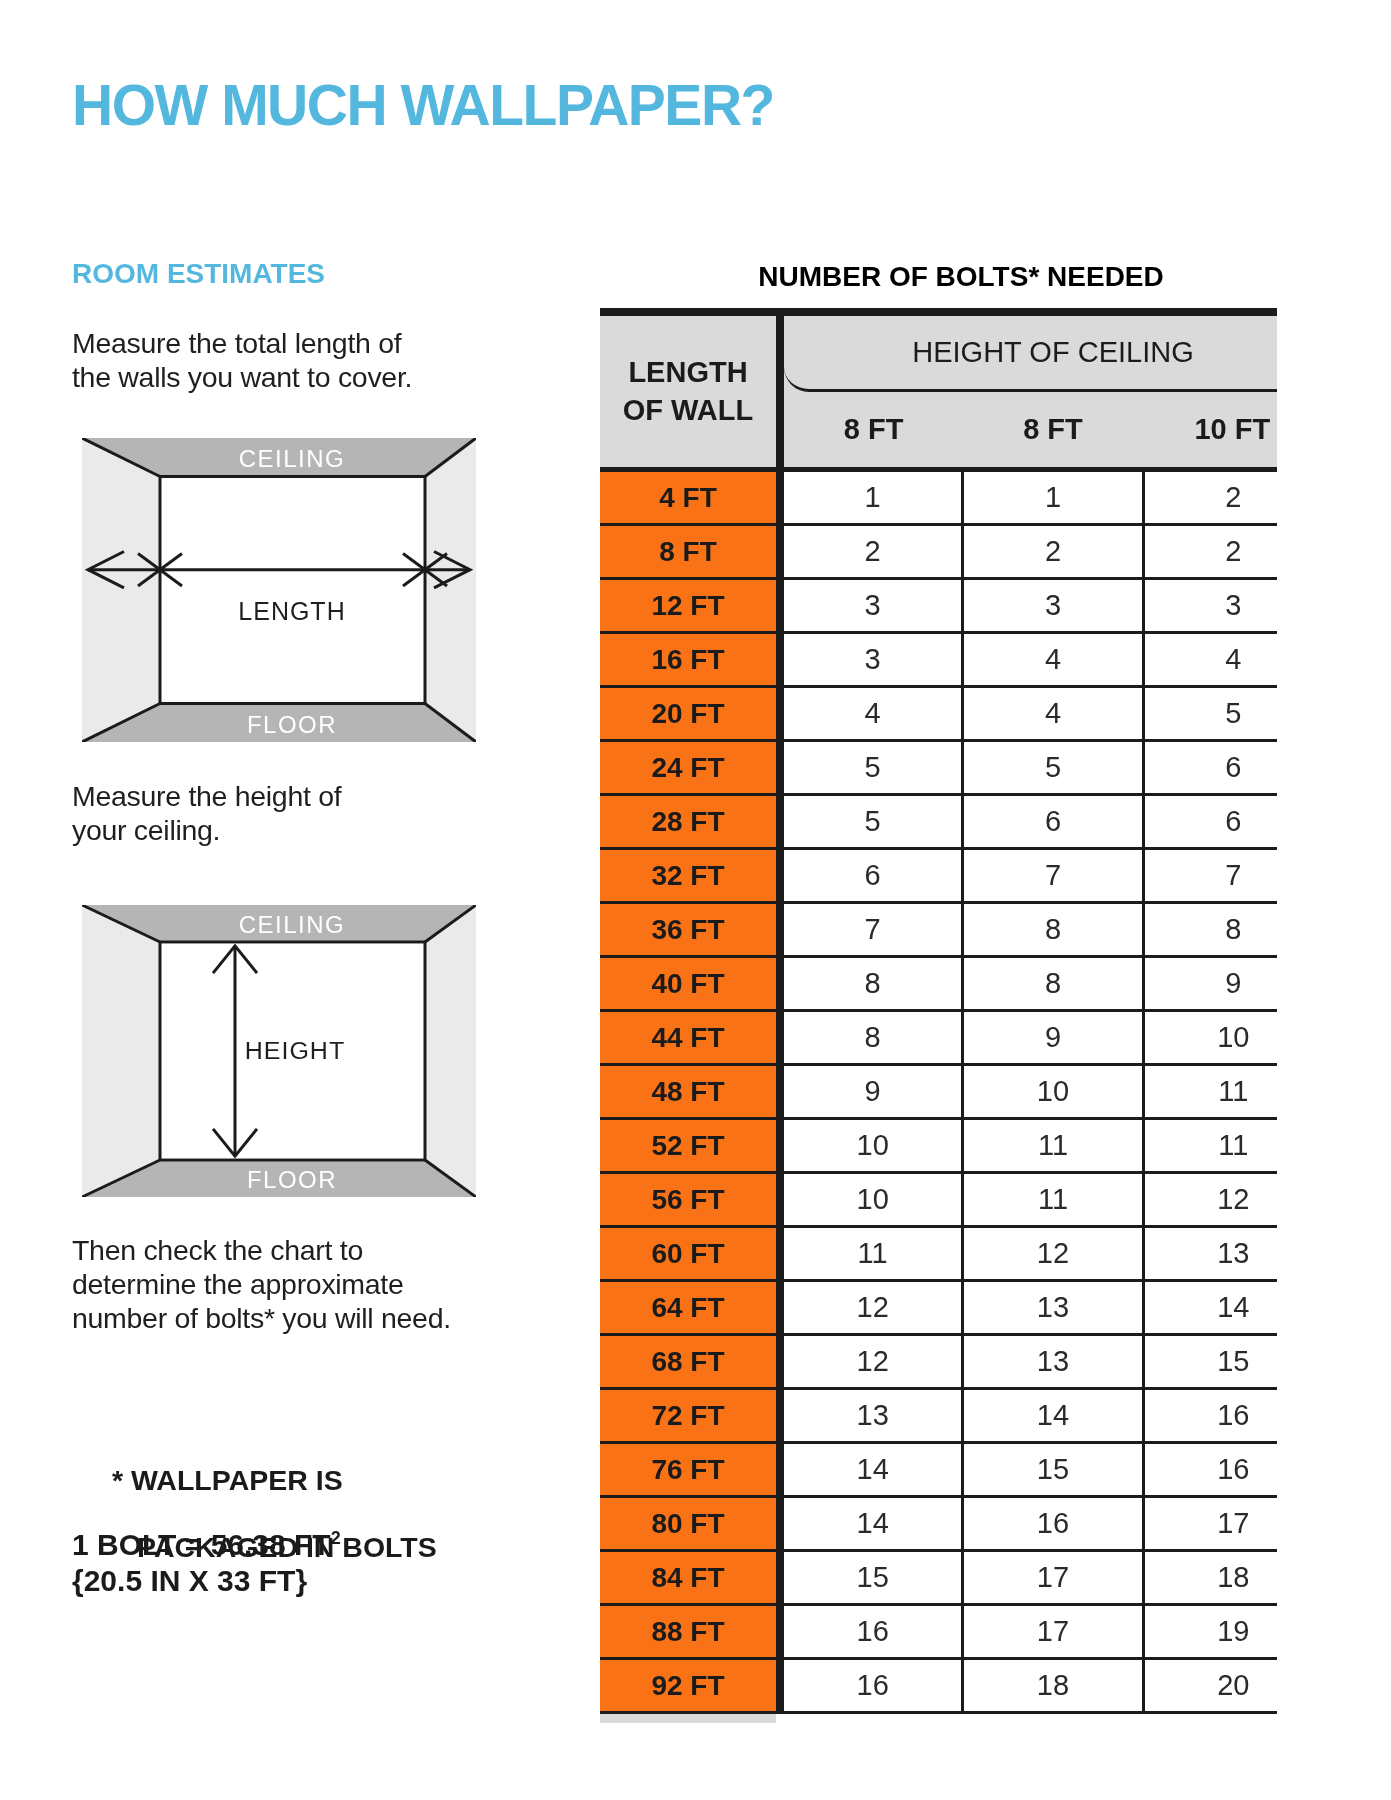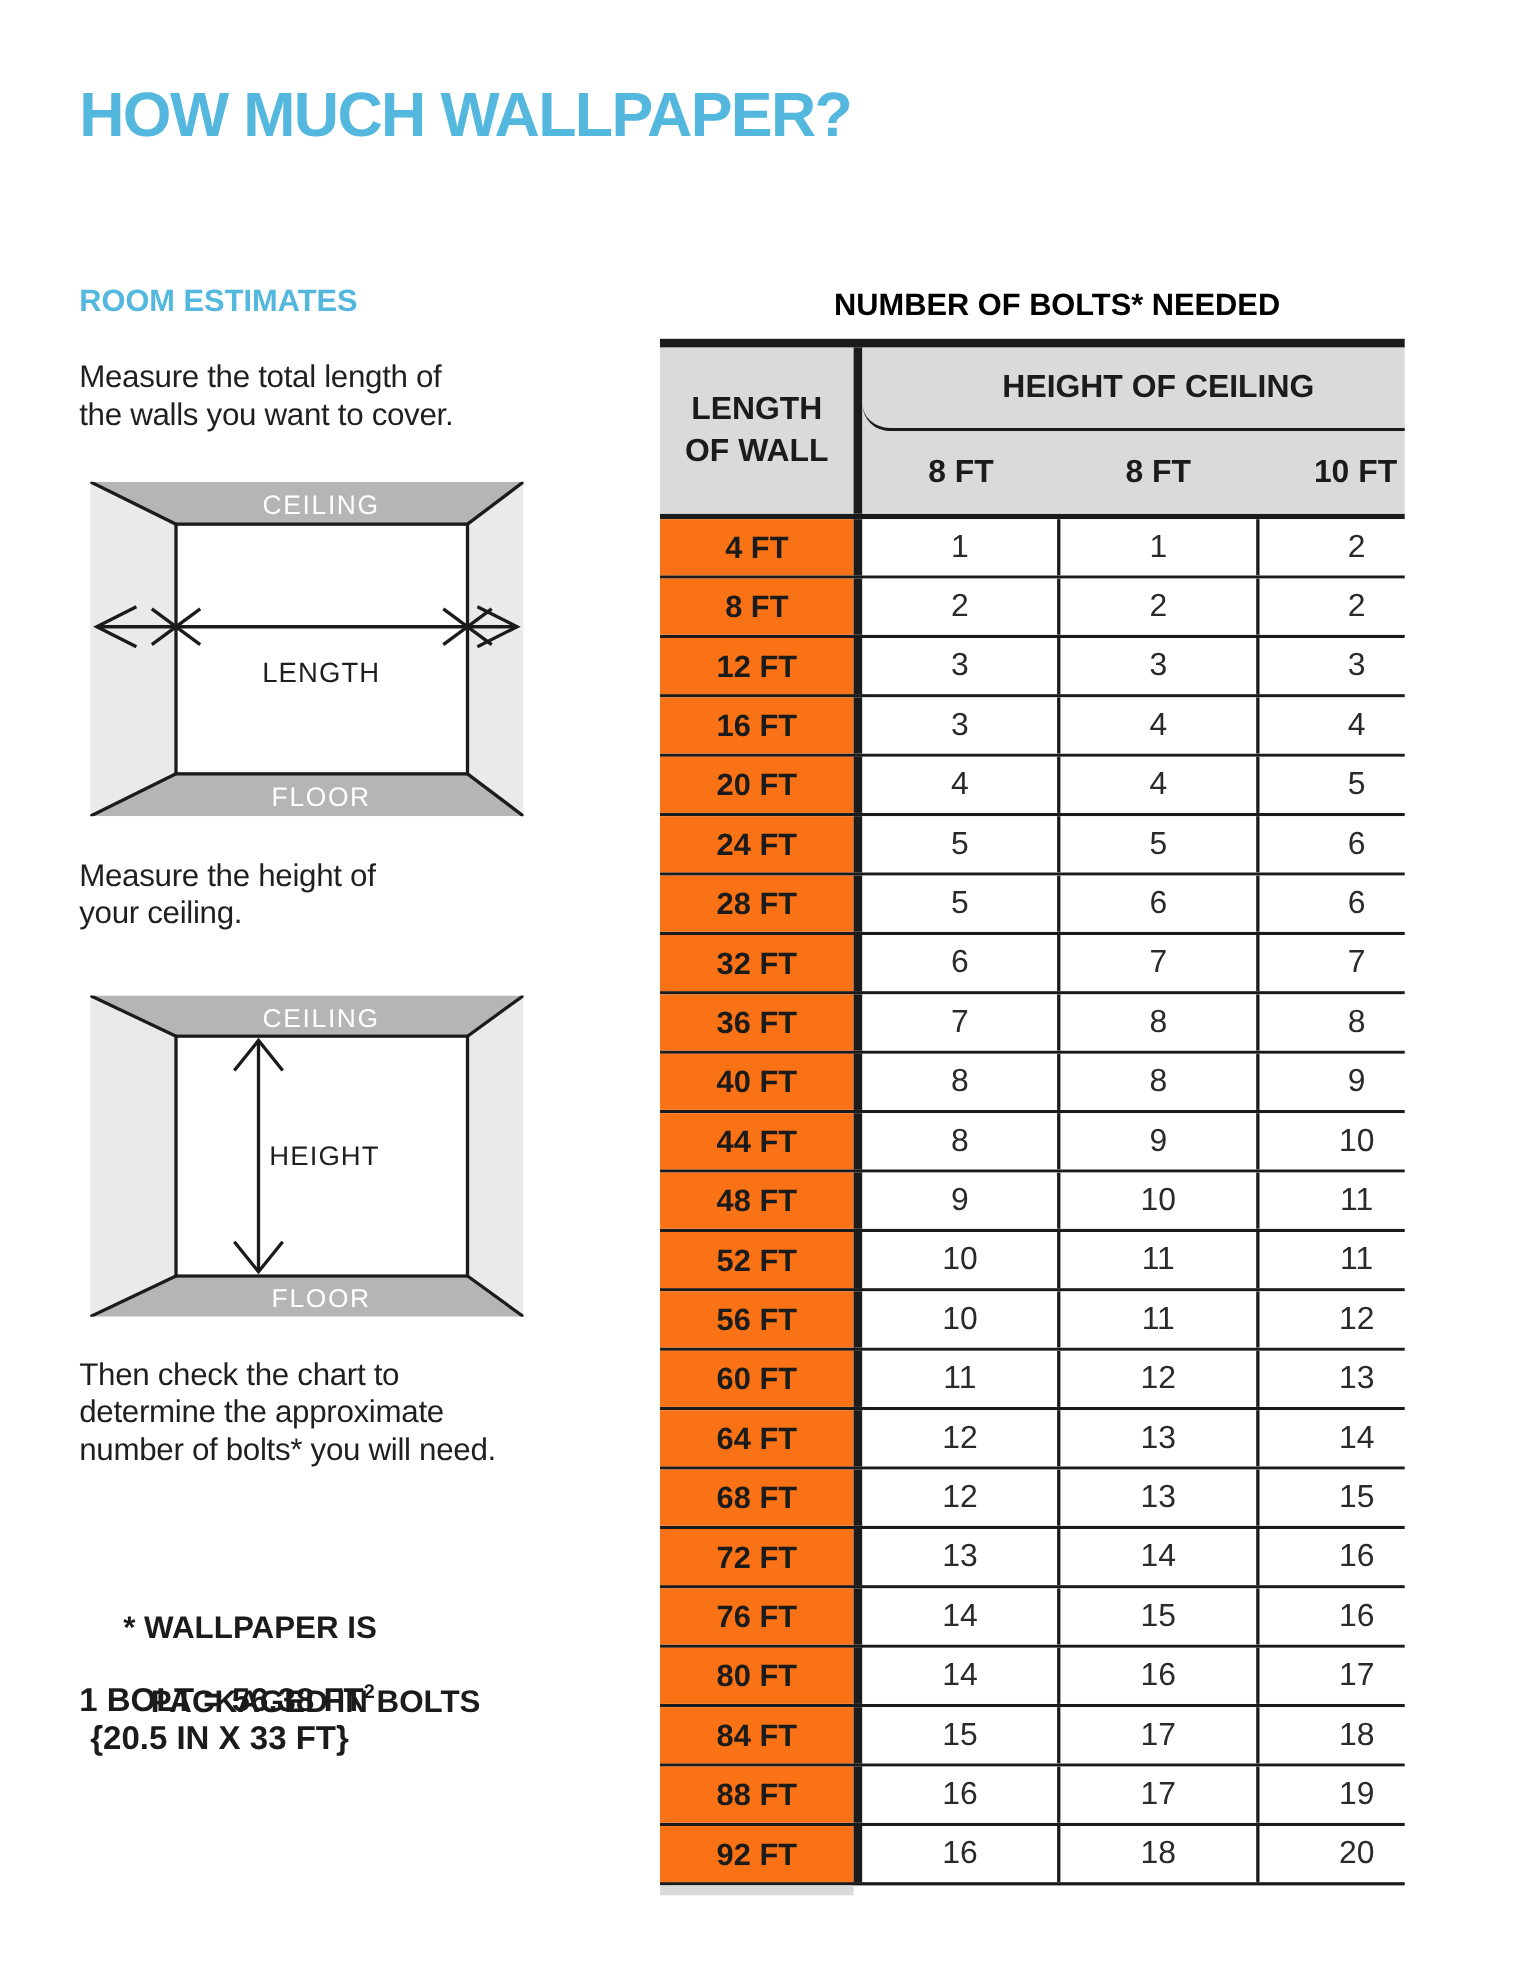--- a/index.html
+++ b/index.html
@@ -42,21 +42,21 @@
   .lcol{width:176px;flex:0 0 176px;background:#dadada;}
   .lhead{
     display:flex;align-items:center;justify-content:center;
     font-size:29px;font-weight:bold;text-align:center;line-height:1.28;
     white-space:pre-line;color:#1b1b1b;
   }
   .vdiv{width:8px;flex:0 0 8px;background:#1b1b1b;}
   .headright{flex:1;display:flex;flex-direction:column;background:#dadada;}
   .ceilhead{
     height:73px;display:flex;align-items:center;justify-content:center;
-    font-size:29px;font-weight:bold;color:#1b1b1b;
+    font-size:29px;font-weight:normal;color:#1b1b1b;
     border-bottom:3px solid #1b1b1b;
     border-radius:25px;
   }
   .subheads{flex:1;display:flex;}
   .subhead{
     flex:1;display:flex;align-items:center;justify-content:center;
     font-size:29px;font-weight:bold;color:#1b1b1b;
   }
   .midline{height:5px;background:#1b1b1b;}
   .tbody{border-bottom:3px solid #1b1b1b;}
@@ -145,21 +145,21 @@
 determine the approximate
 number of bolts* you will need.</div>
 
   <div class="abs footnote" style="left:72px;top:1430px;margin-left:40px;">
     <div>* WALLPAPER IS</div>
     <div class="indent">PACKAGED IN BOLTS</div>
   </div>
 
   <div class="abs boltline" style="left:72px;top:1528px;"><span>1 BOLT = 56.38 FT</span><sup>2</sup></div>
 
-  <div class="abs boltline" style="left:72px;top:1564px;margin-left:10px;">{20.5 IN X 33 FT}</div>
+  <div class="abs boltline" style="left:72px;top:1564px;">{20.5 IN X 33 FT}</div>
 
   <div class="abs table-heading">NUMBER OF BOLTS* NEEDED</div>
 
   <div class="abs btable">
     <div class="topbar"></div>
     <div class="thead">
       <div class="lcol lhead">LENGTH
 OF WALL</div>
       <div class="vdiv"></div>
       <div class="headright">

